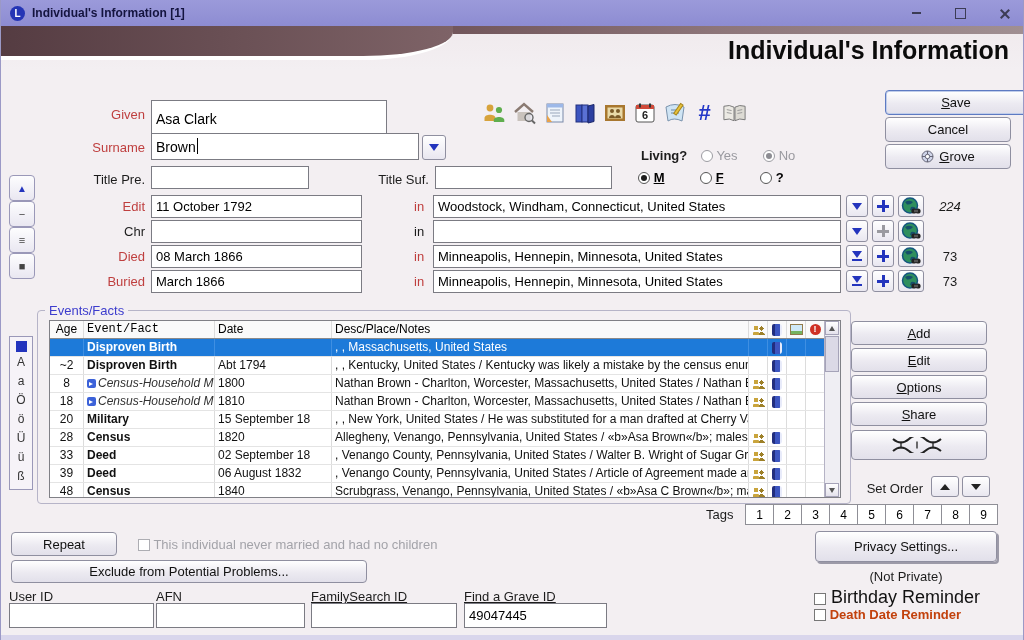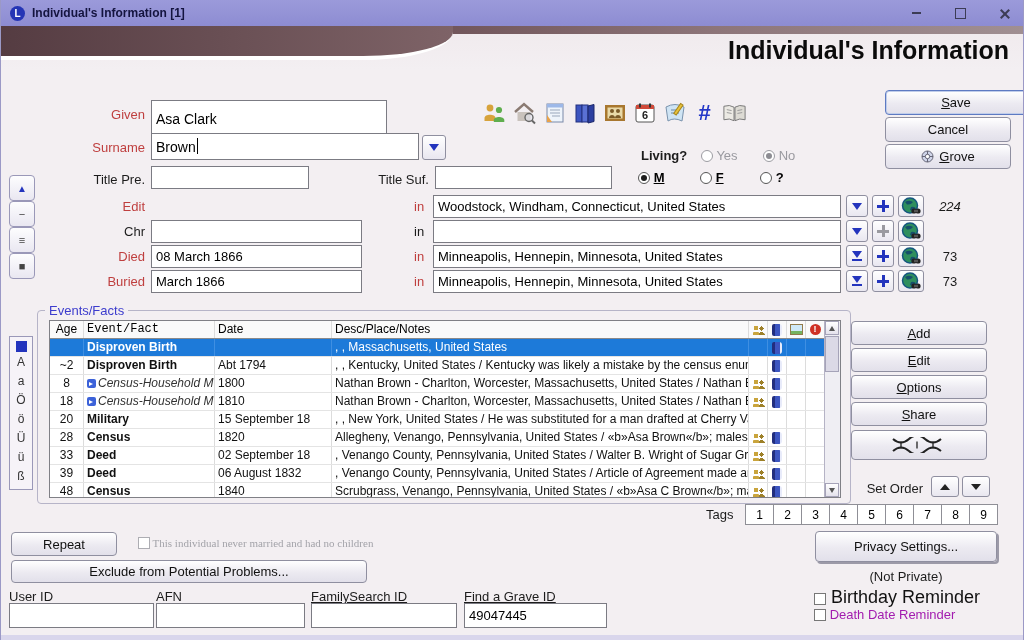--- a/index.html
+++ b/index.html
@@ -258,20 +258,21 @@
         <circle cx="6.5" cy="6.5" r="2.2" fill="#fff" stroke="#667"></circle>
         <line x1="6.5" y1="1" x2="6.5" y2="4.3" stroke="#667"></line>
         <line x1="6.5" y1="8.7" x2="6.5" y2="12" stroke="#667"></line>
         <line x1="1" y1="6.5" x2="4.3" y2="6.5" stroke="#667"></line>
         <line x1="8.7" y1="6.5" x2="12" y2="6.5" stroke="#667"></line>
       </svg>
     <span class="accel">Grove</span>
   </button>
 
   <div class="lbl red r" style="left:40px;top:199px;width:104px;">Edit</div>
+  <input class="inp" style="left: 150px; top: 195px; width: 211px; height: 23px;" readonly="" value="11 October 1792">
   <div class="lbl red" style="left:413px;top:199px;">in</div>
   <input class="inp" style="left: 432px; top: 195px; width: 408px; height: 23px;" readonly="" value="Woodstock, Windham, Connecticut, United States">
   <div class="mini" style="left:845px;top:195px;">
       <div class="tri"></div>
     </div>
   <div class="mini" style="left:871px;top:195px;">
       <div class="plus"></div>
     </div>
   <div class="mini" style="left:897px;top:195px;width:26px;">
     <svg width="20" height="18" viewBox="0 0 20 18">
@@ -559,21 +560,21 @@
     <div class="tag">5</div>
     <div class="tag">6</div>
     <div class="tag">7</div>
     <div class="tag">8</div>
     <div class="tag">9</div>
   </div>
 
   <button class="btn" style="left:10px;top:532px;width:106px;height:24px;">
       <span>Repeat</span>
     </button>
-  <div style="position:absolute;left:137px;top:537px;font-size:11px;color:#a3a3a9;font-family:Liberation Serif, serif;">
+  <div style="position:absolute;left:137px;top:537px;font-size:13px;color:#a3a3a9;">
     <span class="cb dis"></span>
     <span>This individual never married and had no children</span>
   </div>
   <button class="btn" style="left:10px;top:560px;width:356px;height:23px;">
       <span>Exclude from Potential Problems...</span>
     </button>
 
   <div class="lbl" style="left:8px;top:589px;">User ID</div>
   <input class="inp" style="left: 8px; top: 603px; width: 145px; height: 25px;" readonly="" value="">
   <div class="lbl" style="left:155px;top:589px;">AFN</div>
@@ -584,19 +585,19 @@
   <input class="inp" style="left: 463px; top: 603px; width: 143px; height: 25px;" readonly="" value="49047445">
 
   <button class="btn" style="left:814px;top:531px;width:182px;height:31px;box-shadow:2px 2px 0 #9c9aa8;">
       <span>Privacy Settings...</span>
     </button>
   <div class="lbl" style="left:814px;top:569px;width:182px;text-align:center;">(Not Private)</div>
   <div style="position:absolute;left:813px;top:587px;font-size:18px;color:#111;">
     <span class="cb"></span>
     <span>Birthday Reminder</span>
   </div>
-  <div style="position:absolute;left:813px;top:607px;font-size:13px;color:#a21caf;">
+  <div style="position:absolute;left:813px;top:607px;font-size:13px;color:#c2410c;font-weight:bold;">
     <span class="cb"></span>
     <span>Death Date Reminder</span>
   </div>
 
   <div class="botstrip"></div>
 </div>
 
 </body></html>

